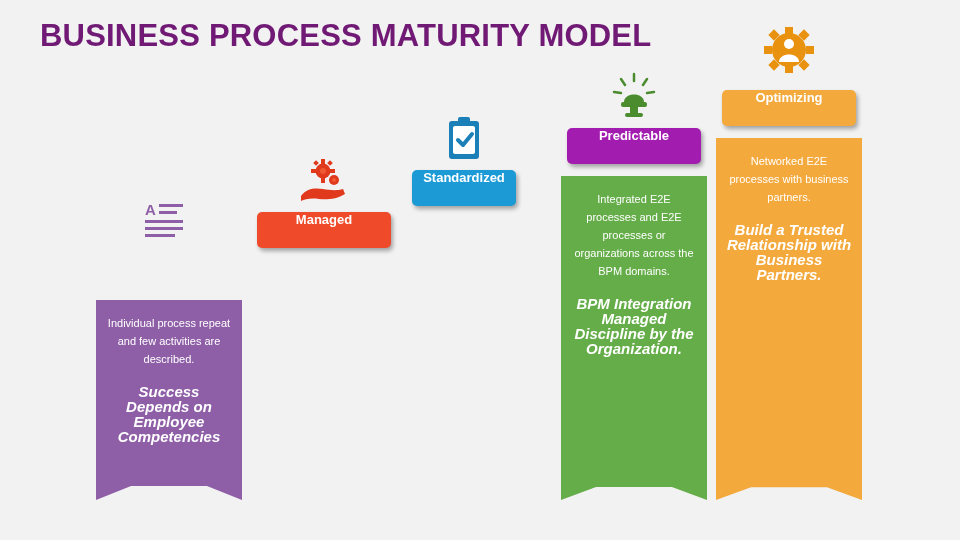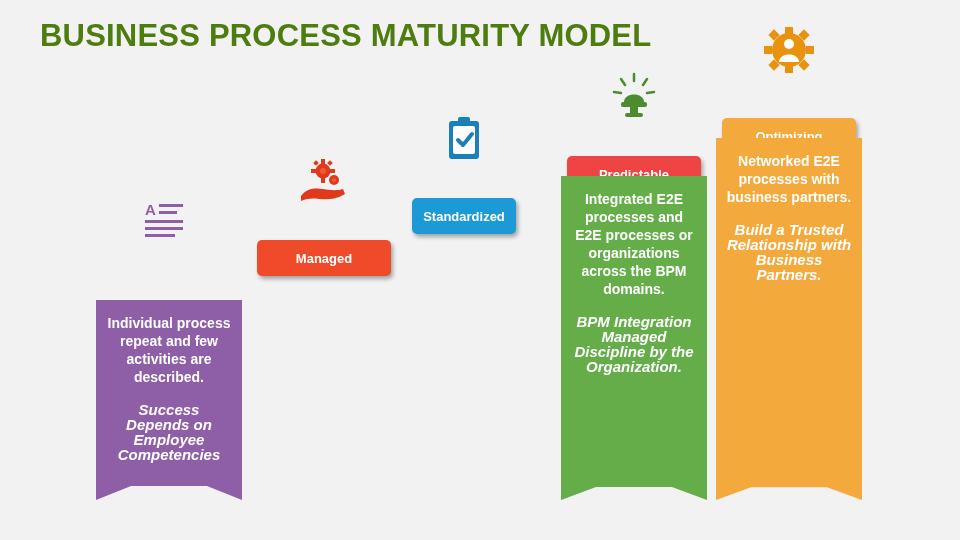--- a/index.html
+++ b/index.html
@@ -20,65 +20,64 @@
     width: 960px;
     height: 540px;
     background: #f2f2f2;
   }
   #title {
     position: absolute;
     left: 40px;
     top: 18px;
     font-size: 31px;
     font-weight: bold;
-    color: #4d7c0f;
+    color: #701a75;
     letter-spacing: 0.2px;
     white-space: nowrap;
   }
   .column {
     position: absolute;
   }
   
   .panel {
     position: absolute;
     left: 0;
     width: 100%;
     box-sizing: border-box;
     padding: 14px 10px 10px 10px;
     text-align: center;
     color: #ffffff;
     filter: drop-shadow(2px 3px 3px rgba(0,0,0,0.35));
   }
   .panel-main {
-    font-size: 14px;
-    font-weight: bold;
+    font-size: 11px;
+    font-weight: normal;
     line-height: 18px;
   }
   .panel-sub {
     margin-top: 16px;
     font-size: 15px;
     font-weight: bold;
     font-style: italic;
     line-height: 15px;
   }
   
   .chip {
     position: absolute;
     left: 6px;
     right: 6px;
     height: 36px;
     border-radius: 5px;
     display: flex;
-    align-items: center;
+    align-items: flex-start;
     justify-content: center;
     color: #ffffff;
     font-size: 13px;
     font-weight: bold;
     box-shadow: 2px 3px 4px rgba(0,0,0,0.33);
-    margin-top: 28px;
   }
   
   .icon-wrap {
     position: absolute;
     left: 0;
     width: 100%;
     display: flex;
     align-items: flex-end;
     justify-content: center;
   }
@@ -155,21 +154,21 @@
           <line x1="39" y1="7" x2="35" y2="13"></line>
           <line x1="6" y1="20" x2="13" y2="21"></line>
           <line x1="46" y1="20" x2="39" y2="21"></line>
         </g>
         <path d="M16 30 C16 20 36 20 36 30 Z" fill="#4b8c2f"></path>
         <rect x="13" y="30" width="26" height="5" rx="2" fill="#4b8c2f"></rect>
         <rect x="22" y="35" width="8" height="7" fill="#4b8c2f"></rect>
         <rect x="17" y="41" width="18" height="4" rx="2" fill="#4b8c2f"></rect>
       </svg>
     </div>
-    <div class="chip" style="top:58px; background:#ef4444;">
+    <div class="chip" style="top:58px; background:#a21caf;">
       <span>Predictable</span>
     </div>
     <div class="panel" style="top:106px; height:324px; background:#64ad48;
                 clip-path: polygon(0 0, 100% 0, 100% 100%, 76% 96%, 24% 96%, 0 100%);">
       <div class="panel-main">Integrated E2E processes and E2E processes or organizations across the BPM domains.</div>
       <div class="panel-sub">BPM Integration Managed Discipline by the Organization.</div>
     </div>
   </div>
 
   <div class="column" style="left:716px; top:22px; width:146px; height:478px;">

